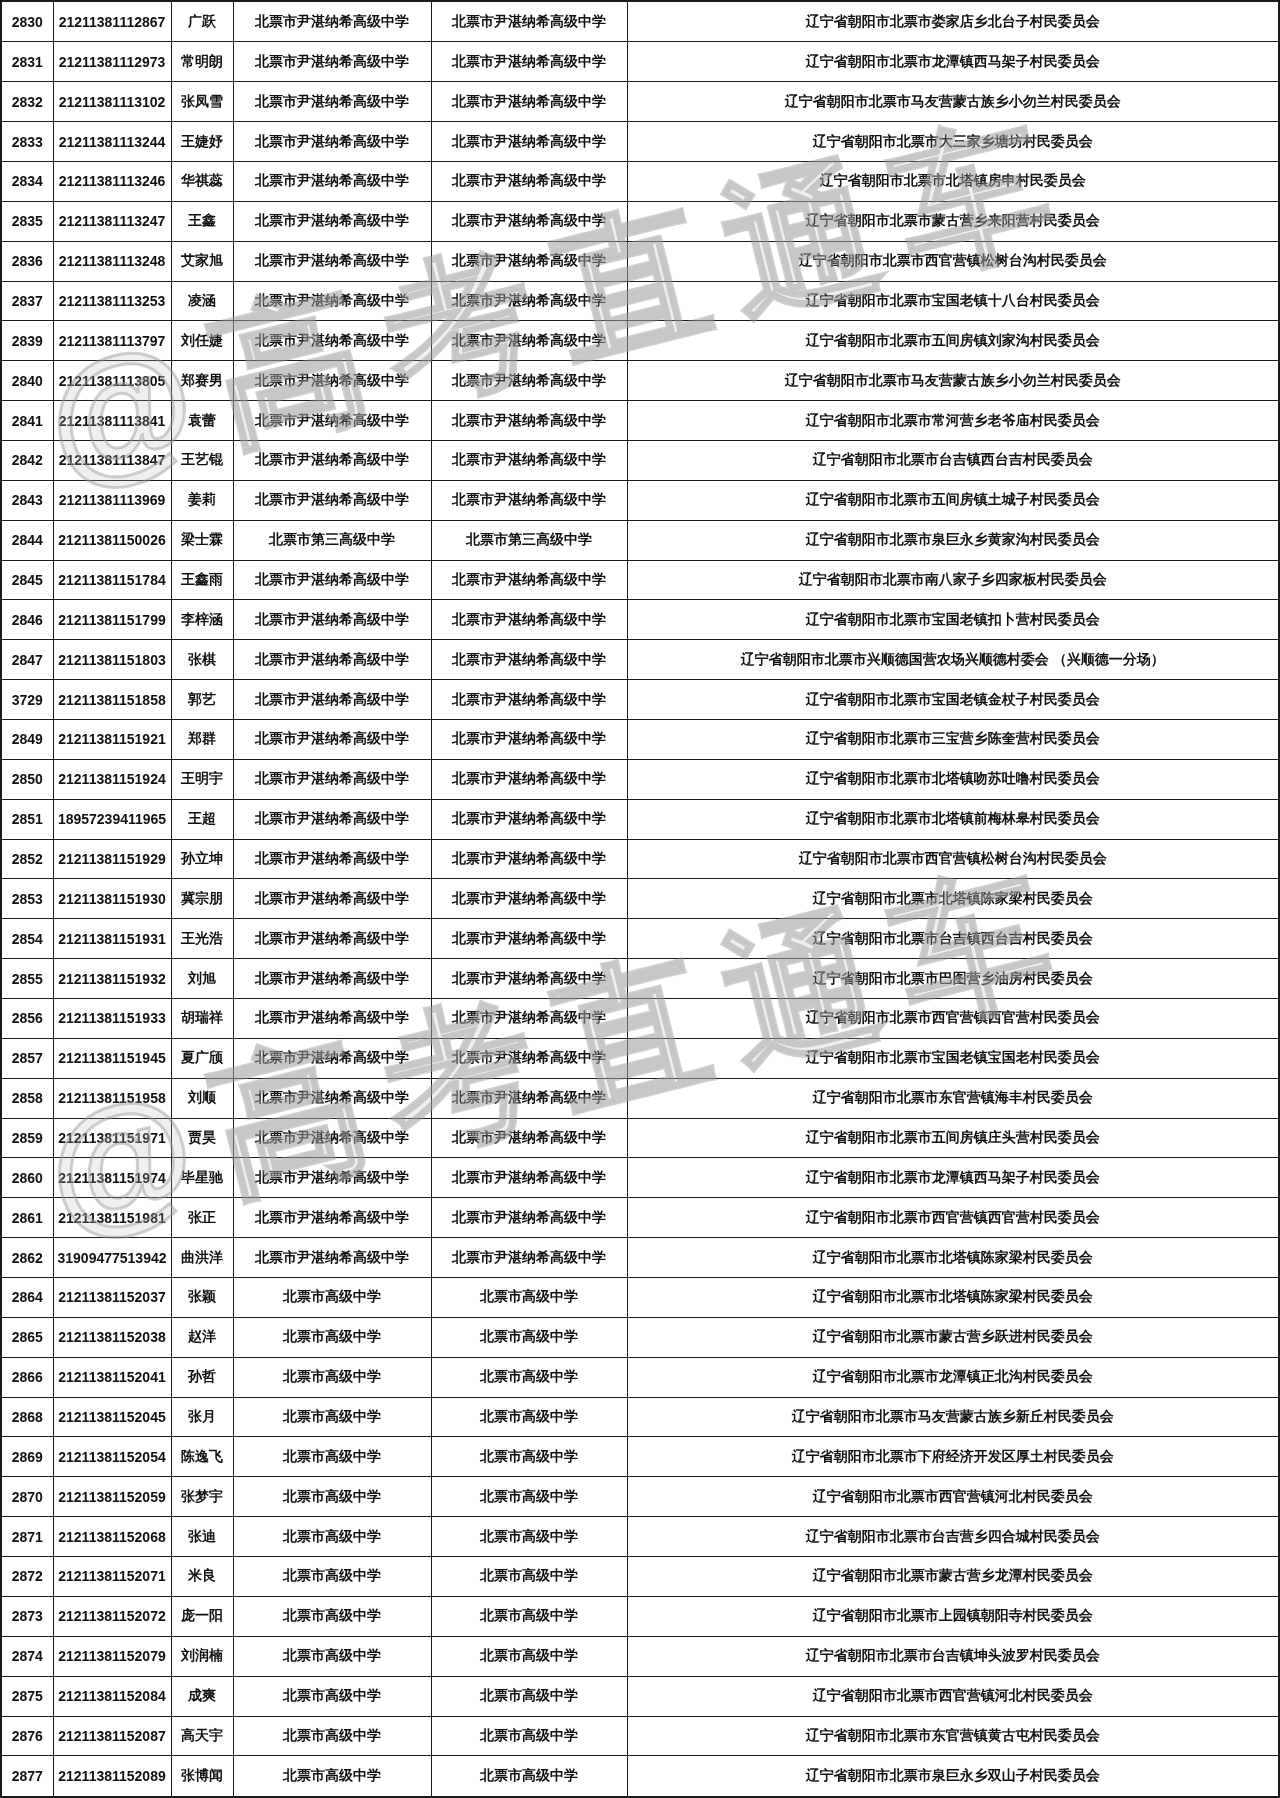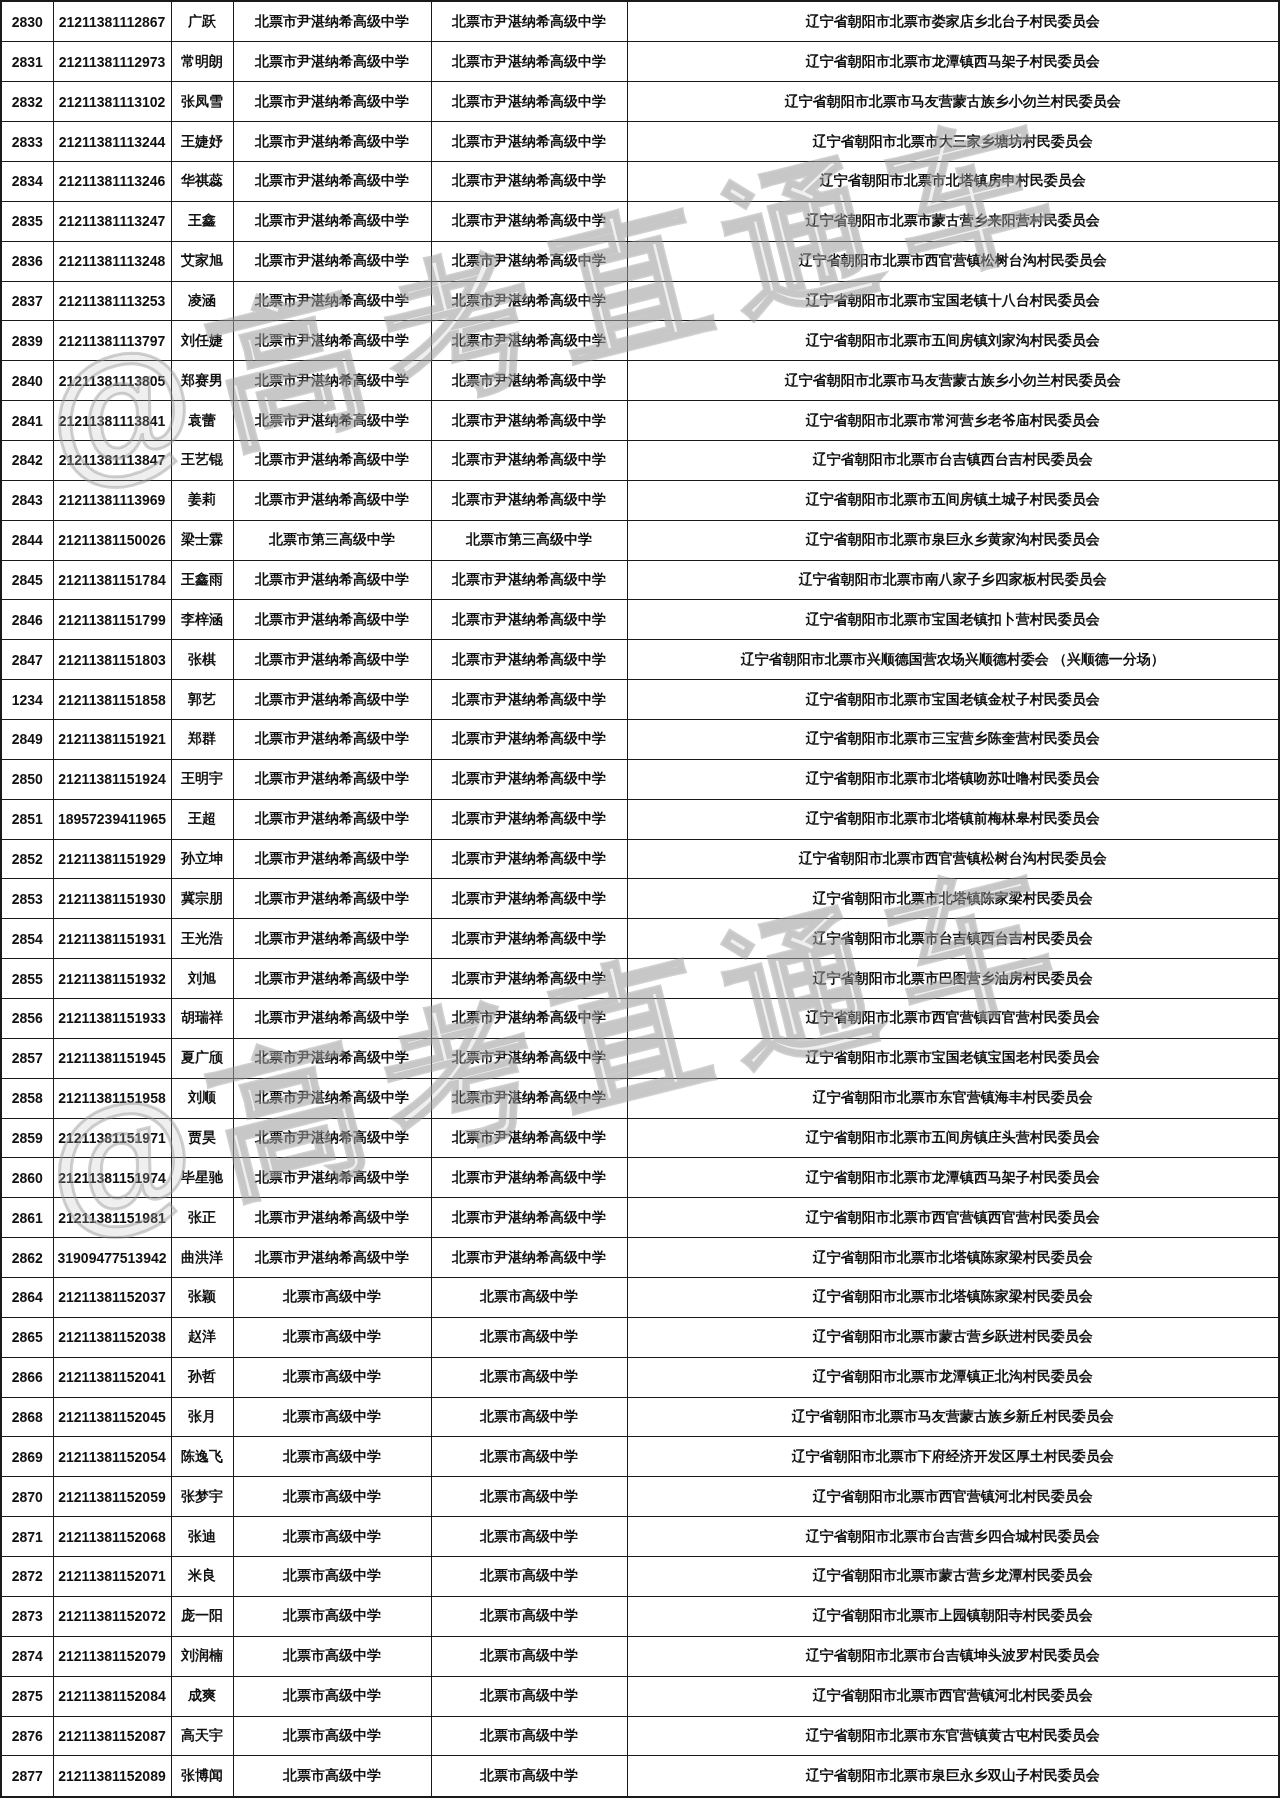--- a/index.html
+++ b/index.html
@@ -193,21 +193,21 @@
       </tr>
       <tr>
         <td>2847</td>
         <td>21211381151803</td>
         <td>张棋</td>
         <td>北票市尹湛纳希高级中学</td>
         <td>北票市尹湛纳希高级中学</td>
         <td>辽宁省朝阳市北票市兴顺德国营农场兴顺德村委会 （兴顺德一分场）</td>
       </tr>
       <tr>
-        <td>1234</td>
+        <td>3729</td>
         <td>21211381151858</td>
         <td>郭艺</td>
         <td>北票市尹湛纳希高级中学</td>
         <td>北票市尹湛纳希高级中学</td>
         <td>辽宁省朝阳市北票市宝国老镇金杖子村民委员会</td>
       </tr>
       <tr>
         <td>2849</td>
         <td>21211381151921</td>
         <td>郑群</td>

